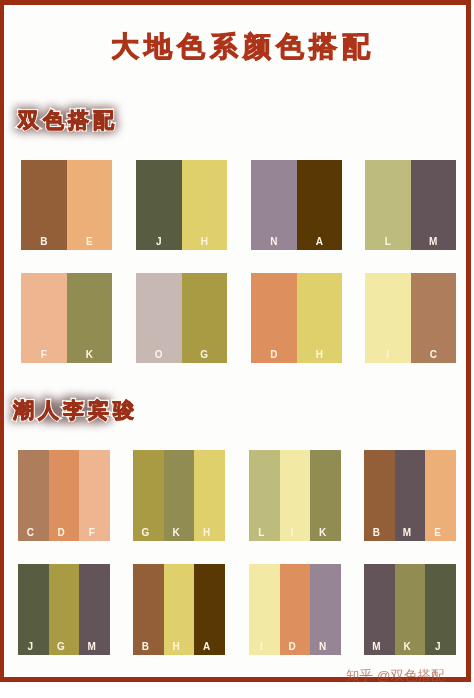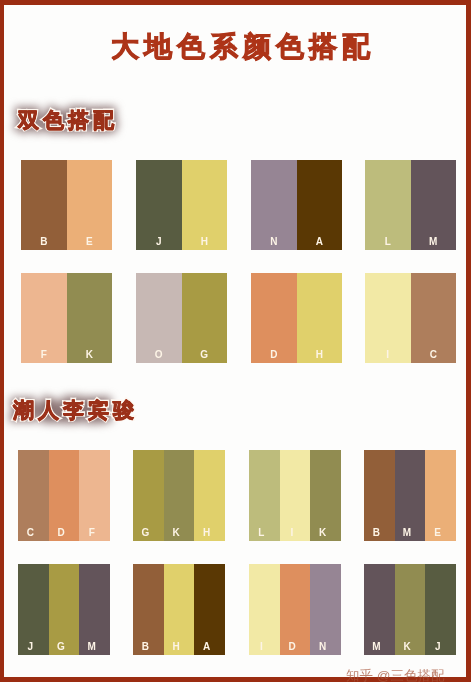--- a/index.html
+++ b/index.html
@@ -182,13 +182,13 @@
           <div class="seg" style="background: rgb(145, 140, 81);">
             <span>K</span>
           </div>
           <div class="seg" style="background: rgb(88, 92, 65);">
             <span>J</span>
           </div>
         </div>
       </div>
   </div>
 </div>
-<div class="wm">知乎 @三色搭配</div>
+<div class="wm">知乎 @双色搭配</div>
 
 </body></html>

